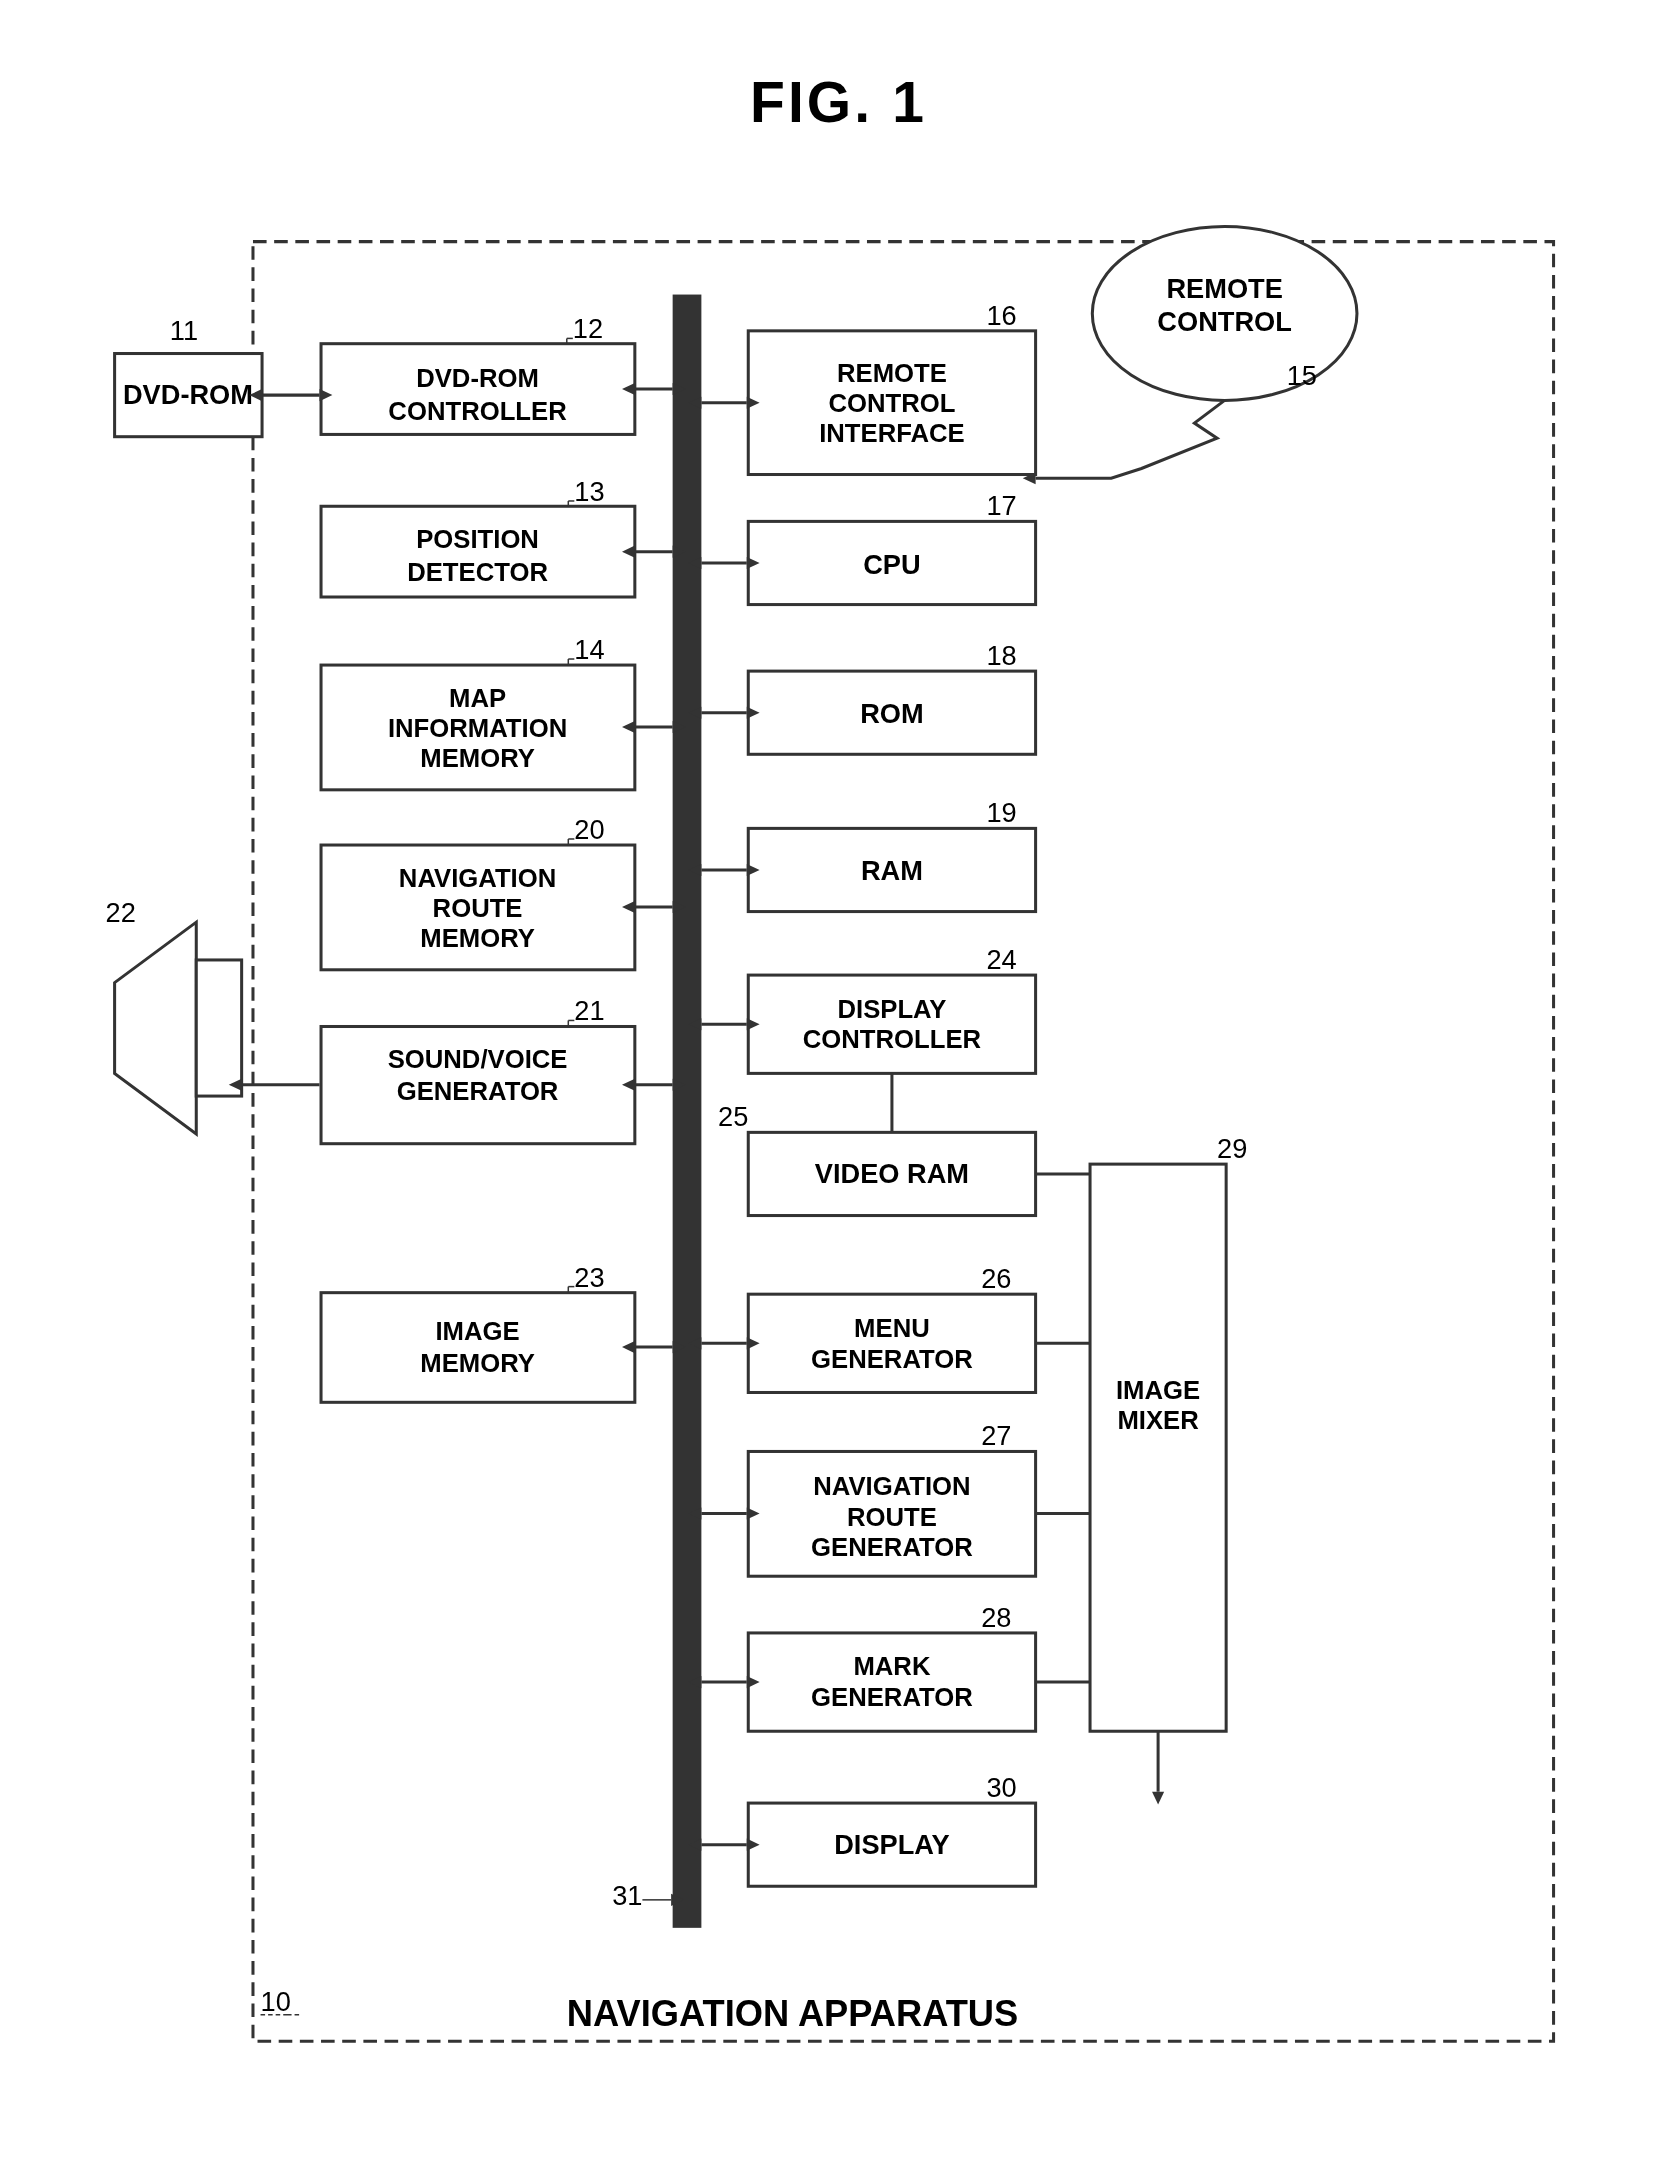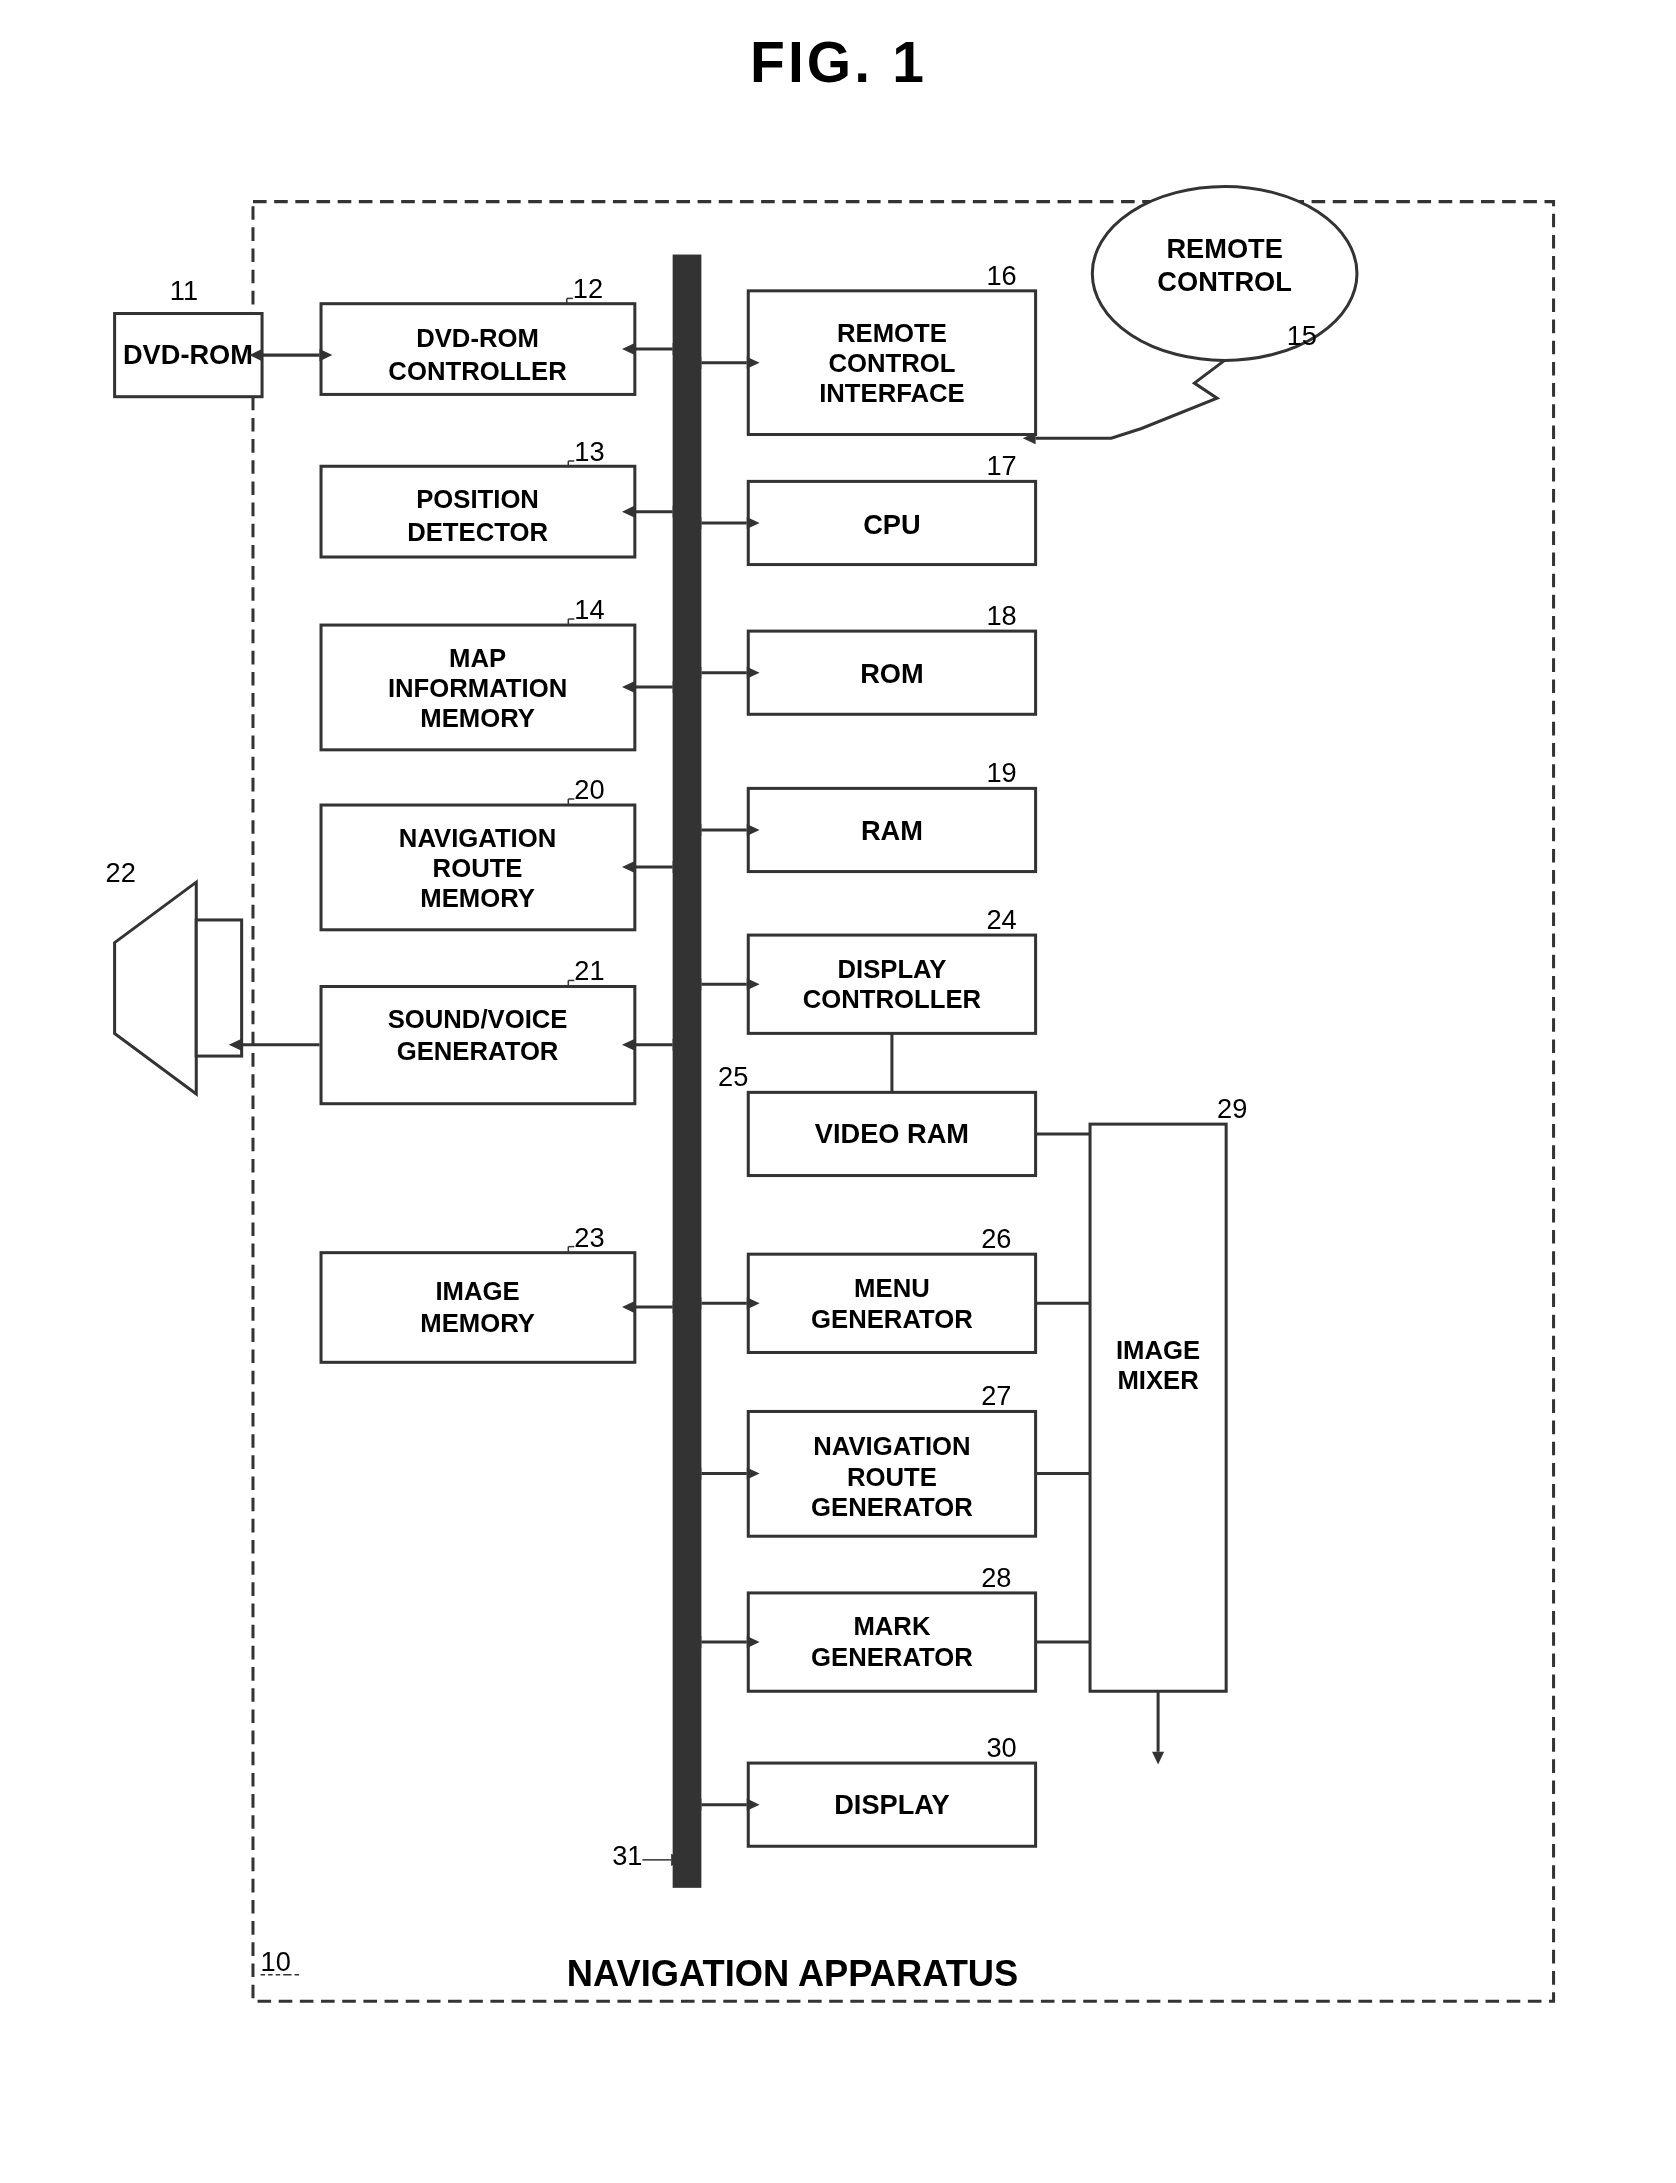--- a/index.html
+++ b/index.html
@@ -9,21 +9,21 @@
       width: 1677px;
       height: 2183px;
       position: relative;
       overflow: hidden;
     }
 
     .page-title {
       text-align: center;
       font-size: 57px;
       font-weight: bold;
-      padding-top: 29px;
+      padding-top: 69px;
       padding-bottom: 31px;
       letter-spacing: 3.1px;
     }
 
     .diagram-container {
       position: relative;
       width: 1542px;
       height: 1966px;
       margin: 0 auto;
     }

